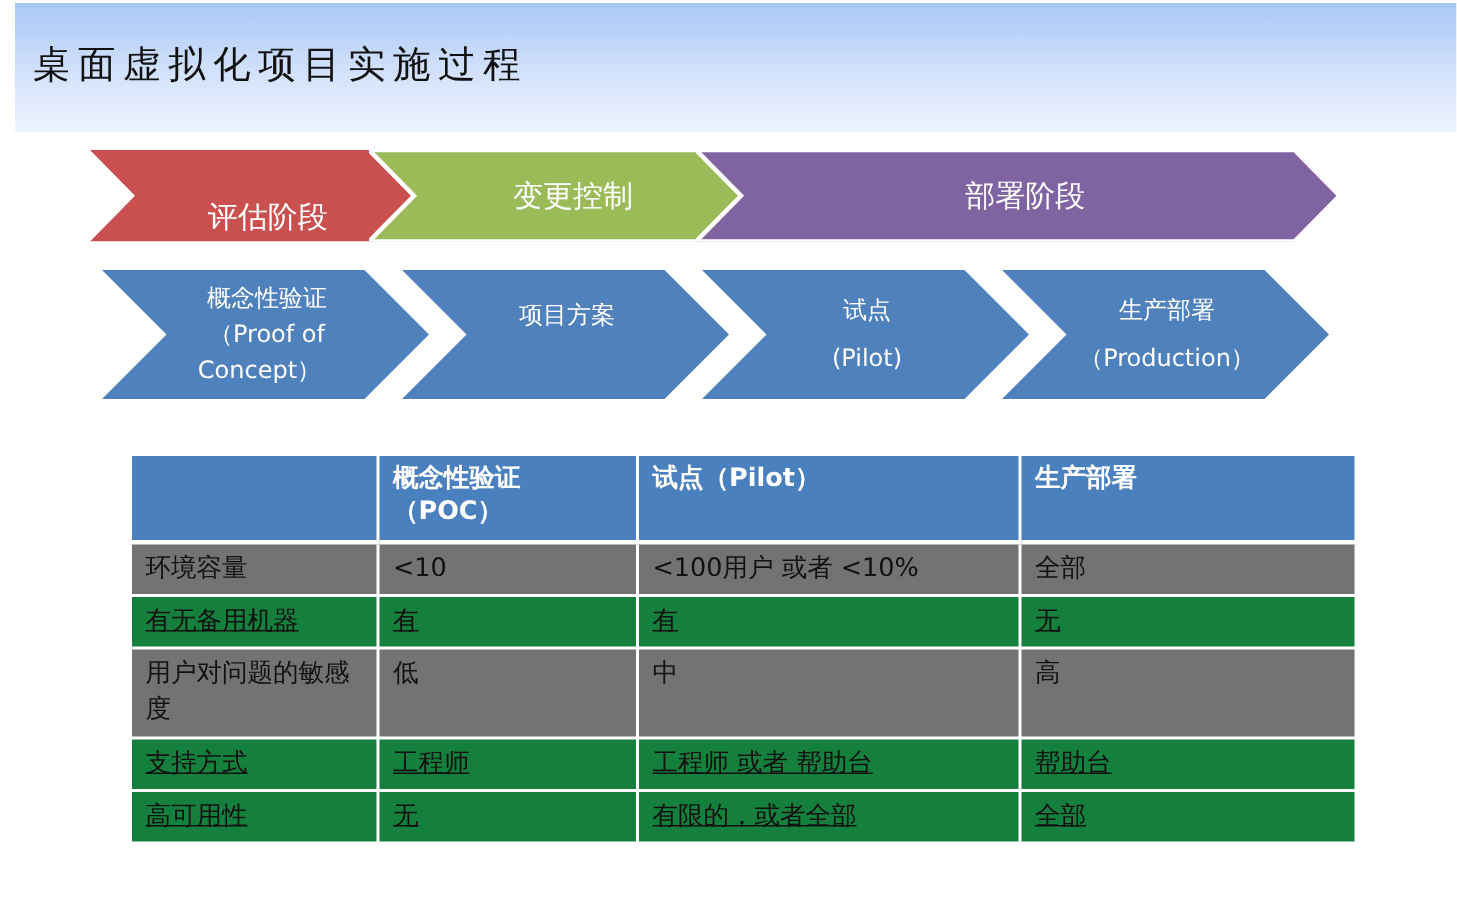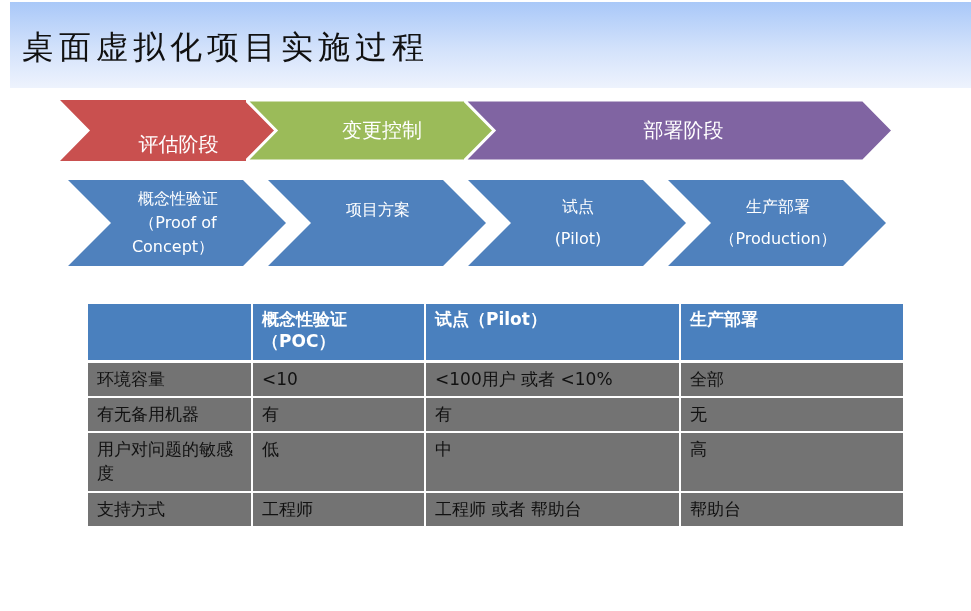--- a/index.html
+++ b/index.html
@@ -7,21 +7,21 @@
     width: 971px; height: 611px; position: relative; overflow: hidden;
     background: #ffffff;
     font-family: "DejaVu Sans", "Liberation Sans", sans-serif;
   }
   .title-bar {
     position: absolute; left: 10px; top: 2px; width: 961px; height: 86px;
     background: linear-gradient(to bottom, #a9c8f8 0%, #d3e2fb 55%, #eef3fd 100%);
   }
   .title-text {
     position: absolute; left: 12px; top: 24px;
-    font-size: 32px; letter-spacing: 5px; color: #111111;
+    font-size: 25px; letter-spacing: 5px; color: #111111;
     font-family: "DejaVu Sans", sans-serif;
   }
   .chev {
     position: absolute;
     display: flex; align-items: center; justify-content: center;
     color: #ffffff; text-align: center;
   }
   .chev svg { position: absolute; left: 0; top: 0; }
   .chev .label { position: relative; z-index: 1; }
   .phase .label { font-size: 20px; }
@@ -38,21 +38,21 @@
   table.cmp col.c2 { width: 255px; }
   table.cmp col.c3 { width: 224px; }
   table.cmp th, table.cmp td {
     border: 2px solid #ffffff; padding: 4px 9px; vertical-align: top; text-align: left;
   }
   table.cmp th {
     background: #4a80be; color: #ffffff; font-weight: bold; height: 48px; line-height: 22px;
     border-bottom: 3px solid #ffffff;
   }
   table.cmp tr.odd td { background: #737373; }
-  table.cmp tr.even td { background: #737373; }
+  table.cmp tr.even td { background: #15803d; text-decoration: underline; }
   table.cmp td { line-height: 24px; height: 25px; }
   table.cmp tr.tall td { height: 50px; }
   table.cmp th span { display: block; }
 </style>
 </head>
 <body>
 
 <div class="title-bar">
   <div class="title-text">桌面虚拟化项目实施过程</div>
 </div>
@@ -158,14 +158,20 @@
       <td>低</td>
       <td>中</td>
       <td>高</td>
     </tr>
     <tr class="even">
       <td>支持方式</td>
       <td>工程师</td>
       <td>工程师 或者 帮助台</td>
       <td>帮助台</td>
     </tr>
+    <tr class="even">
+      <td>高可用性</td>
+      <td>无</td>
+      <td>有限的，或者全部</td>
+      <td>全部</td>
+    </tr>
   </tbody>
 </table>
 
 </body></html>

